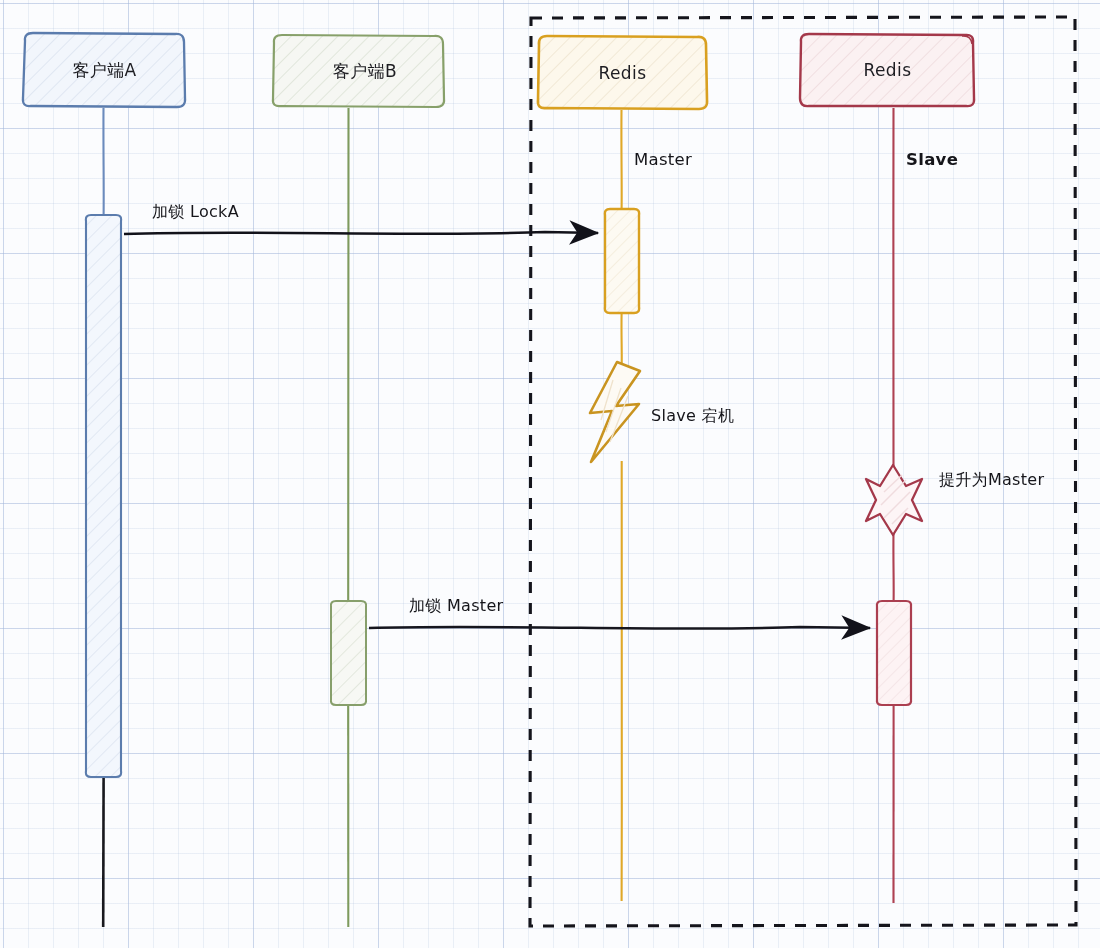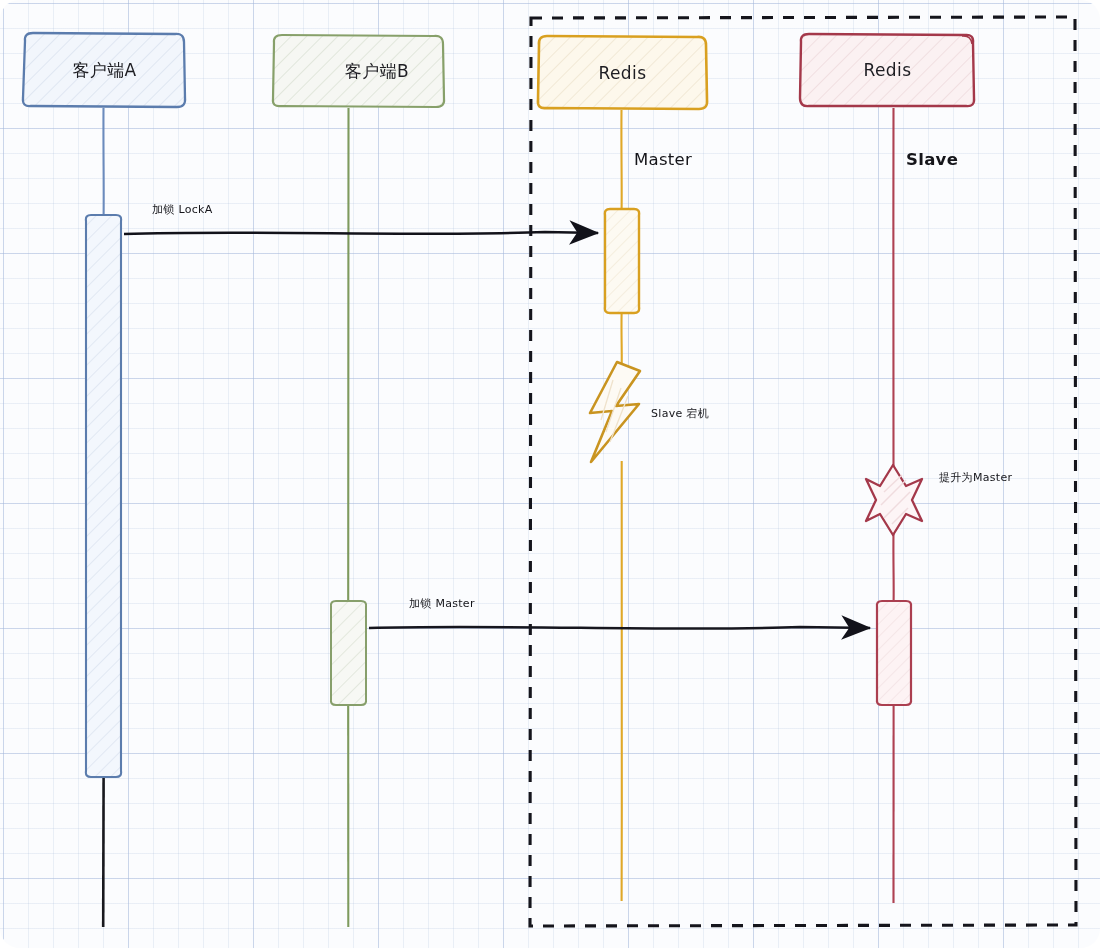--- a/index.html
+++ b/index.html
@@ -14,42 +14,41 @@
     background-color: #fbfcfe;
     background-image:
       linear-gradient(to right, rgba(170,190,220,0.22) 1px, transparent 1px),
       linear-gradient(to bottom, rgba(170,190,220,0.22) 1px, transparent 1px),
       linear-gradient(to right, rgba(150,175,215,0.40) 1px, transparent 1px),
       linear-gradient(to bottom, rgba(150,175,215,0.40) 1px, transparent 1px);
     background-size: 25px 25px, 25px 25px, 125px 125px, 125px 125px;
     background-position: 3px 3px, 3px 3px, 3px 3px, 3px 3px;
     overflow: hidden;
     font-family: "DejaVu Sans", "Liberation Sans", sans-serif;
-    border-radius: 20px;
   }
   #svg-layer {
     position: absolute;
     left: 0; top: 0;
     width: 1100px;
     height: 948px;
   }
   .node-label {
     position: absolute;
     display: flex;
     align-items: center;
     justify-content: center;
     font-size: 17px;
     color: #1d1d22;
     letter-spacing: 0.4px;
     pointer-events: none;
     white-space: nowrap;
   }
   .edge-label {
     position: absolute;
-    font-size: 11px;
+    font-size: 16px;
     color: #15151a;
     letter-spacing: 0.3px;
     white-space: nowrap;
   }
   .lifeline-label {
     position: absolute;
     font-size: 16.5px;
     color: #15151a;
     letter-spacing: 0.3px;
     white-space: nowrap;
@@ -175,21 +174,21 @@
       <path d="M893,465 L906,486 L922,479 L912,500 L922,521 L906,514 L893,535 L880,514 L866,521 L876,500 L866,479 L880,486 Z" fill="#fdf5f6" stroke="#a4384a" stroke-width="2.3" stroke-linejoin="round"></path>
       <path d="M884,492 L902,475" fill="none" stroke="#f0dcde" stroke-width="1.4"></path>
       <path d="M881,505 L906,480" fill="none" stroke="#f0dcde" stroke-width="1.4"></path>
       <path d="M884,518 L910,492" fill="none" stroke="#f0dcde" stroke-width="1.4"></path>
       <path d="M892,524 L908,508" fill="none" stroke="#f0dcde" stroke-width="1.4"></path>
     </g>
   </svg>
 
   <div class="node-label" style="left:23px; top:33px; width:163px; height:74px;">客户端A</div>
 
-  <div class="node-label" style="left:284px; top:35px; width:186px; height:72px;">客户端B</div>
+  <div class="node-label" style="left:272px; top:35px; width:186px; height:72px;">客户端B</div>
 
   <div class="node-label" style="left:537px; top:36px; width:171px; height:73px;">Redis</div>
 
   <div class="node-label" style="left:800px; top:34px; width:175px; height:72px;">Redis</div>
 
   <div class="lifeline-label" style="left:634px; top:150px;">Master</div>
 
   <div class="lifeline-label" style="left:906px; top:150px;font-weight:bold;">Slave</div>
 
   <div class="edge-label" style="left:152px; top:202px;">加锁 LockA</div>

